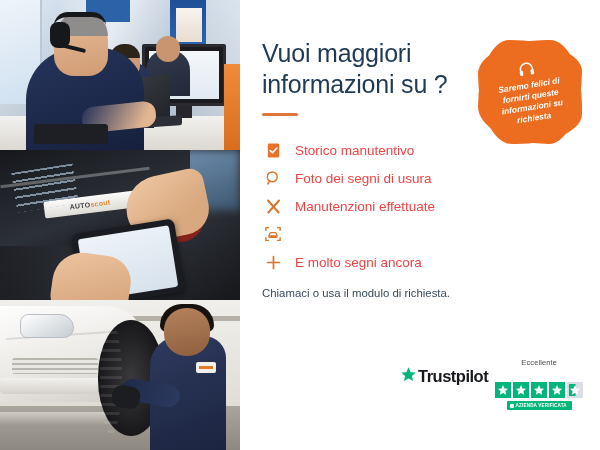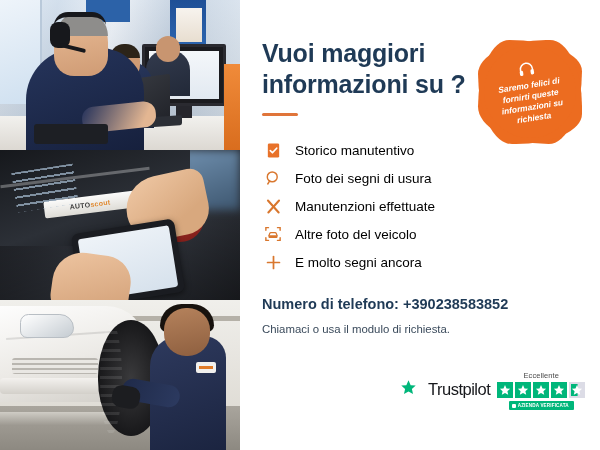--- a/index.html
+++ b/index.html
@@ -287,21 +287,21 @@
   .content {
     flex: 1 1 auto;
     position: relative;
     padding: 38px 22px 0 22px;
     background: #ffffff;
   }
 
   .headline {
     font-size: 25px;
     line-height: 1.22;
-    font-weight: 700;
+    font-weight: 400;
     color: #1f3a56;
     letter-spacing: -0.2px;
     max-width: 210px;
   }
 
   .divider {
     margin-top: 14px;
     width: 36px;
     height: 3px;
     background: #e0753a;
@@ -362,21 +362,21 @@
     min-width: 22px;
     height: 22px;
     display: flex;
     align-items: center;
     justify-content: center;
     margin-right: 11px;
     line-height: 0;
   }
   .feature-label {
     font-size: 13.5px;
-    color: #000000;
+    color: #ef4444;
     white-space: nowrap;
   }
 
   
   .phone-line {
     margin-top: 20px;
     font-size: 14.5px;
     font-weight: 700;
     color: #1f3a56;
     white-space: nowrap;
@@ -397,30 +397,30 @@
     align-items: flex-start;
   }
   .tp-logo {
     display: flex;
     align-items: center;
     margin-right: 7px;
     padding-top: 8px;
   }
   .tp-wordmark {
     font-size: 16.5px;
-    font-weight: 400;
+    font-weight: 700;
     color: #17181c;
     letter-spacing: -0.5px;
-    margin-left: 11px;
+    margin-left: 1px;
   }
   .tp-right { display: flex; flex-direction: column; align-items: center; }
   .tp-rating-word {
     font-size: 7.5px;
     color: #4a4a4a;
-    margin-bottom: 2px;
+    margin-bottom: 15px;
     letter-spacing: .1px;
   }
   .tp-stars { display: flex; gap: 2px; }
   .tp-star {
     width: 16px; height: 16px;
     background: #00b67a;
     display: flex; align-items: center; justify-content: center;
   }
   .tp-star.half { background: #dcdce6; }
   .tp-verified {
@@ -565,39 +565,34 @@
         <span class="feature-icon">
           <svg width="18" height="18" viewBox="0 0 24 24" fill="none" stroke="#d9772e" stroke-width="1.9" stroke-linecap="round">
             <path d="M2.5 7V3.5H6"></path>
             <path d="M18 3.5h3.5V7"></path>
             <path d="M21.5 17v3.5H18"></path>
             <path d="M6 20.5H2.5V17"></path>
             <path d="M6.5 14.2l1.3-3.1a1.6 1.6 0 0 1 1.5-1h5.4a1.6 1.6 0 0 1 1.5 1l1.3 3.1" stroke-width="1.7"></path>
             <rect x="6" y="13.8" width="12" height="3.4" rx="1.2" fill="#d9772e" stroke="none"></rect>
           </svg>
         </span>
-        <span class="feature-label">Altre foto del veicolo</span>
       </li>
 
       <li class="feature">
         <span class="feature-icon">
           <svg width="19" height="19" viewBox="0 0 24 24" stroke="#d9772e" stroke-width="2.2" stroke-linecap="round">
             <path d="M12 4.5v15"></path>
             <path d="M4.5 12h15"></path>
           </svg>
         </span>
         <span class="feature-label">E molto segni ancora</span>
       </li>
 
     </ul>
 
-    <div class="phone-line">
-      <span>Numero di telefono:</span>
-      <span>+390238583852</span>
-    </div>
 
     <div class="contact-text">
       <div>Chiamaci o usa il modulo di richiesta.</div>
     </div>
 
     <div class="trustpilot">
       <div class="tp-logo">
         <span>
           <svg width="17" height="17" viewBox="0 0 24 24">
             <path d="M12 1.8l3.05 6.9 7.15.64-5.4 4.9 1.6 7.06L12 17.6 5.6 21.3l1.6-7.06-5.4-4.9 7.15-.64z" fill="#00b67a"></path>

